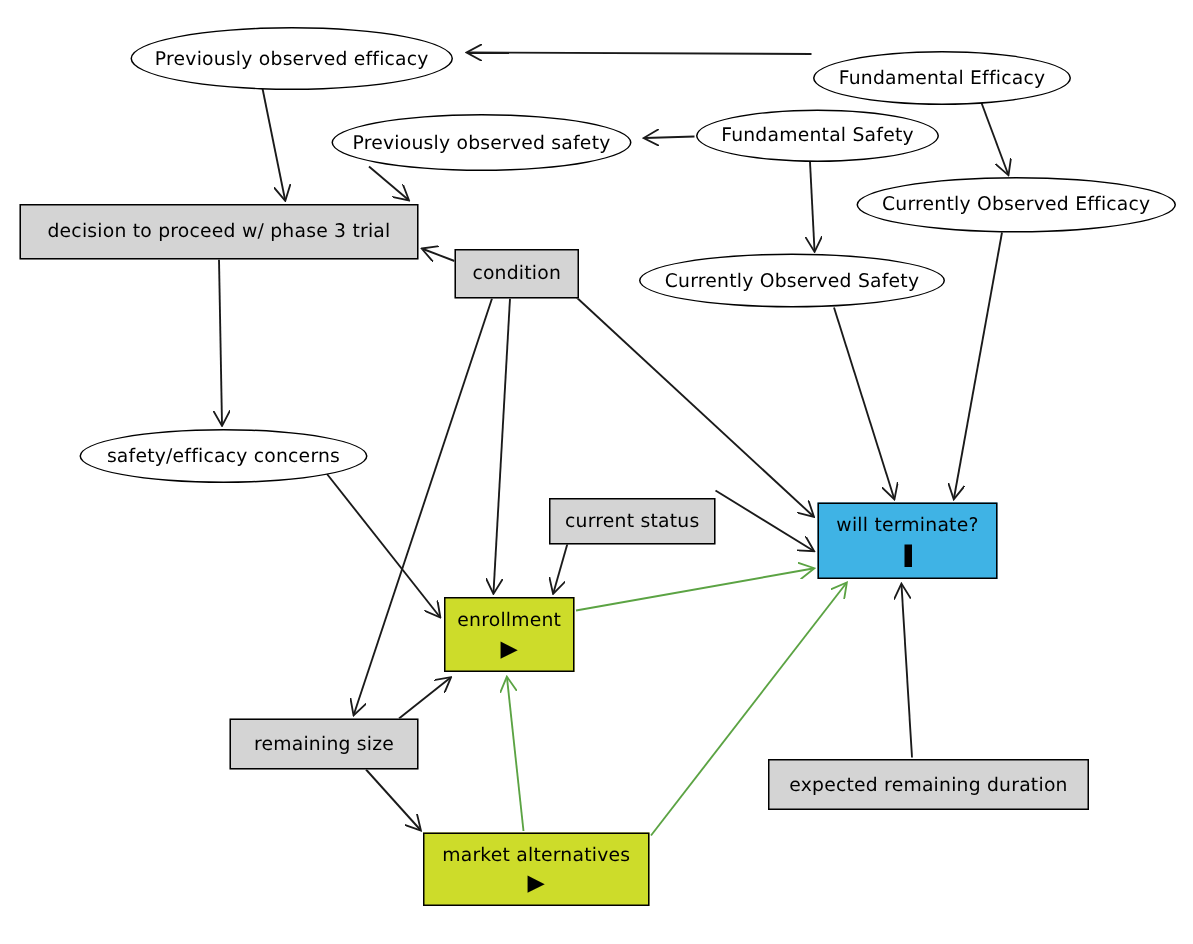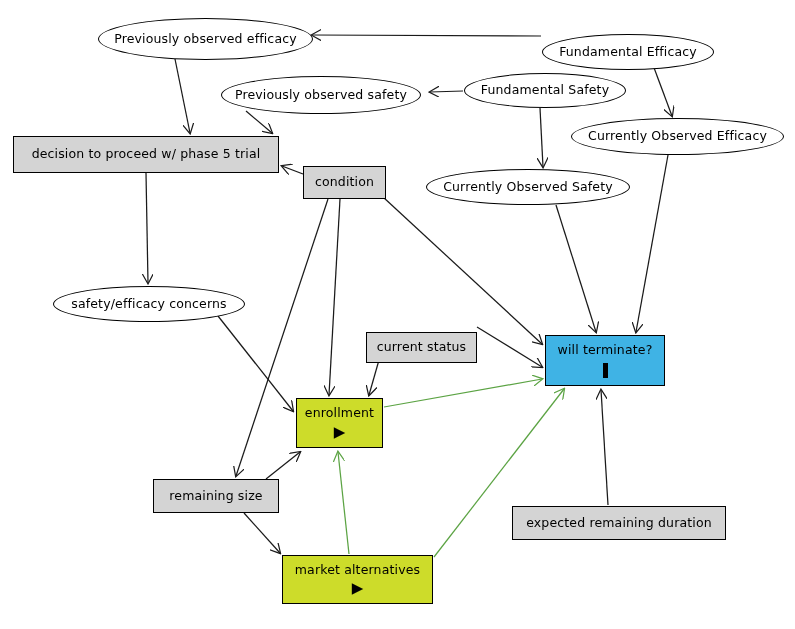--- a/index.html
+++ b/index.html
@@ -106,37 +106,37 @@
         <path d="M 384 407 L 542 379" fill="none" stroke="#5ba343" stroke-width="1.25" marker-end="url(#arrow-green)"></path>
         <path d="M 266 479 L 300 452" fill="none" stroke="#1a1a1a" stroke-width="1.25" marker-end="url(#arrow-dark)"></path>
         <path d="M 244 513 L 280 553" fill="none" stroke="#1a1a1a" stroke-width="1.25" marker-end="url(#arrow-dark)"></path>
         <path d="M 349 554 L 338 452" fill="none" stroke="#5ba343" stroke-width="1.25" marker-end="url(#arrow-green)"></path>
         <path d="M 434 557 L 564 389" fill="none" stroke="#5ba343" stroke-width="1.25" marker-end="url(#arrow-green)"></path>
         <path d="M 608 505 L 601 390" fill="none" stroke="#1a1a1a" stroke-width="1.25" marker-end="url(#arrow-dark)"></path>
       </g>
   </svg>
 
   <div id="nodes-group">
-      <div class="node ellipse" style="left: 98px; top: 18px; width: 215px; height: 42px;">
+      <div class="node ellipse" style="left: 87px; top: 18px; width: 215px; height: 42px;">
         <div class="node-label">Previously observed efficacy</div>
       </div>
       <div class="node ellipse" style="left: 542px; top: 34px; width: 172px; height: 36px;">
         <div class="node-label">Fundamental Efficacy</div>
       </div>
       <div class="node ellipse" style="left: 221px; top: 76px; width: 200px; height: 38px;">
         <div class="node-label">Previously observed safety</div>
       </div>
       <div class="node ellipse" style="left: 464px; top: 73px; width: 162px; height: 35px;">
         <div class="node-label">Fundamental Safety</div>
       </div>
       <div class="node ellipse" style="left: 571px; top: 118px; width: 213px; height: 37px; text-align: right;">
         <div class="node-label">Currently Observed Efficacy</div>
       </div>
       <div class="node rect" style="left: 13px; top: 136px; width: 266px; height: 37px;">
-        <div class="node-label">decision to proceed w/ phase 5 trial</div>
+        <div class="node-label">decision to proceed w/ phase 3 trial</div>
       </div>
       <div class="node rect" style="left: 303px; top: 166px; width: 83px; height: 33px;">
         <div class="node-label">condition</div>
       </div>
       <div class="node ellipse" style="left: 426px; top: 169px; width: 204px; height: 36px;">
         <div class="node-label">Currently Observed Safety</div>
       </div>
       <div class="node ellipse" style="left: 53px; top: 286px; width: 192px; height: 36px;">
         <div class="node-label">safety/efficacy concerns</div>
       </div>

